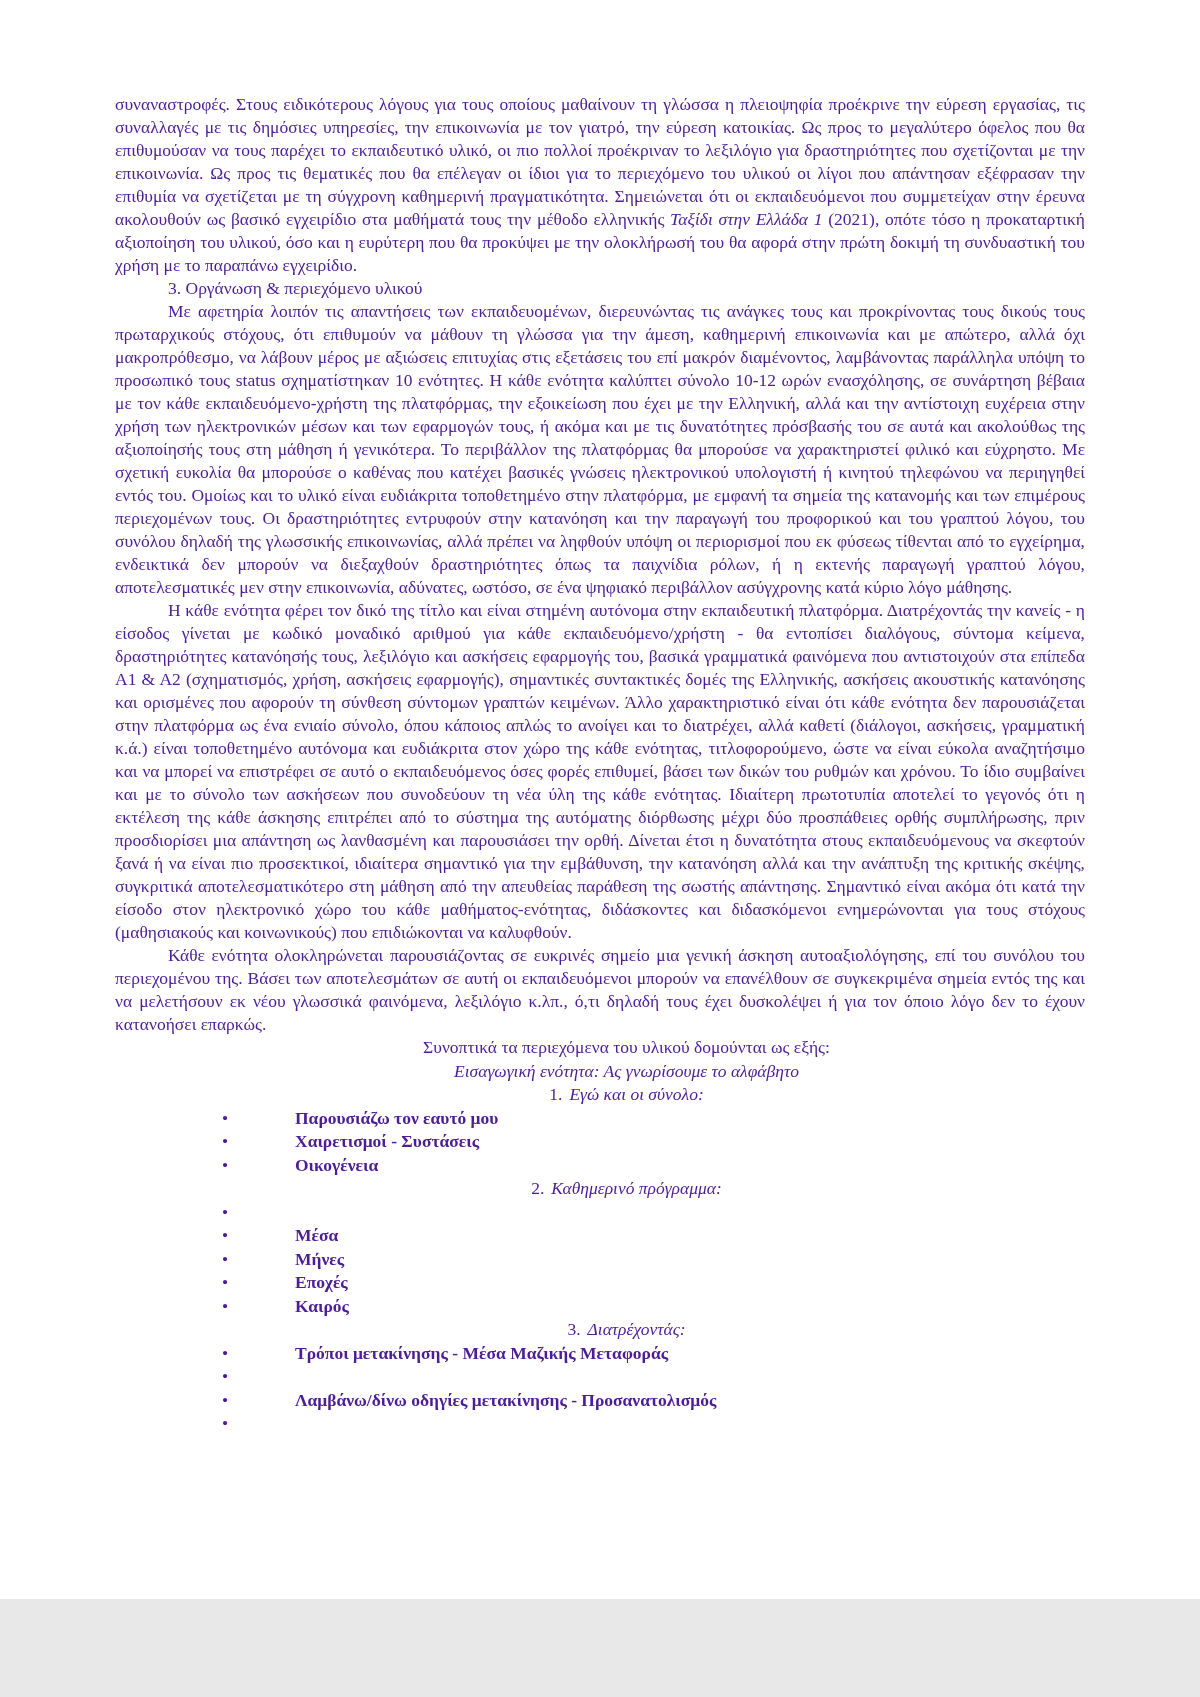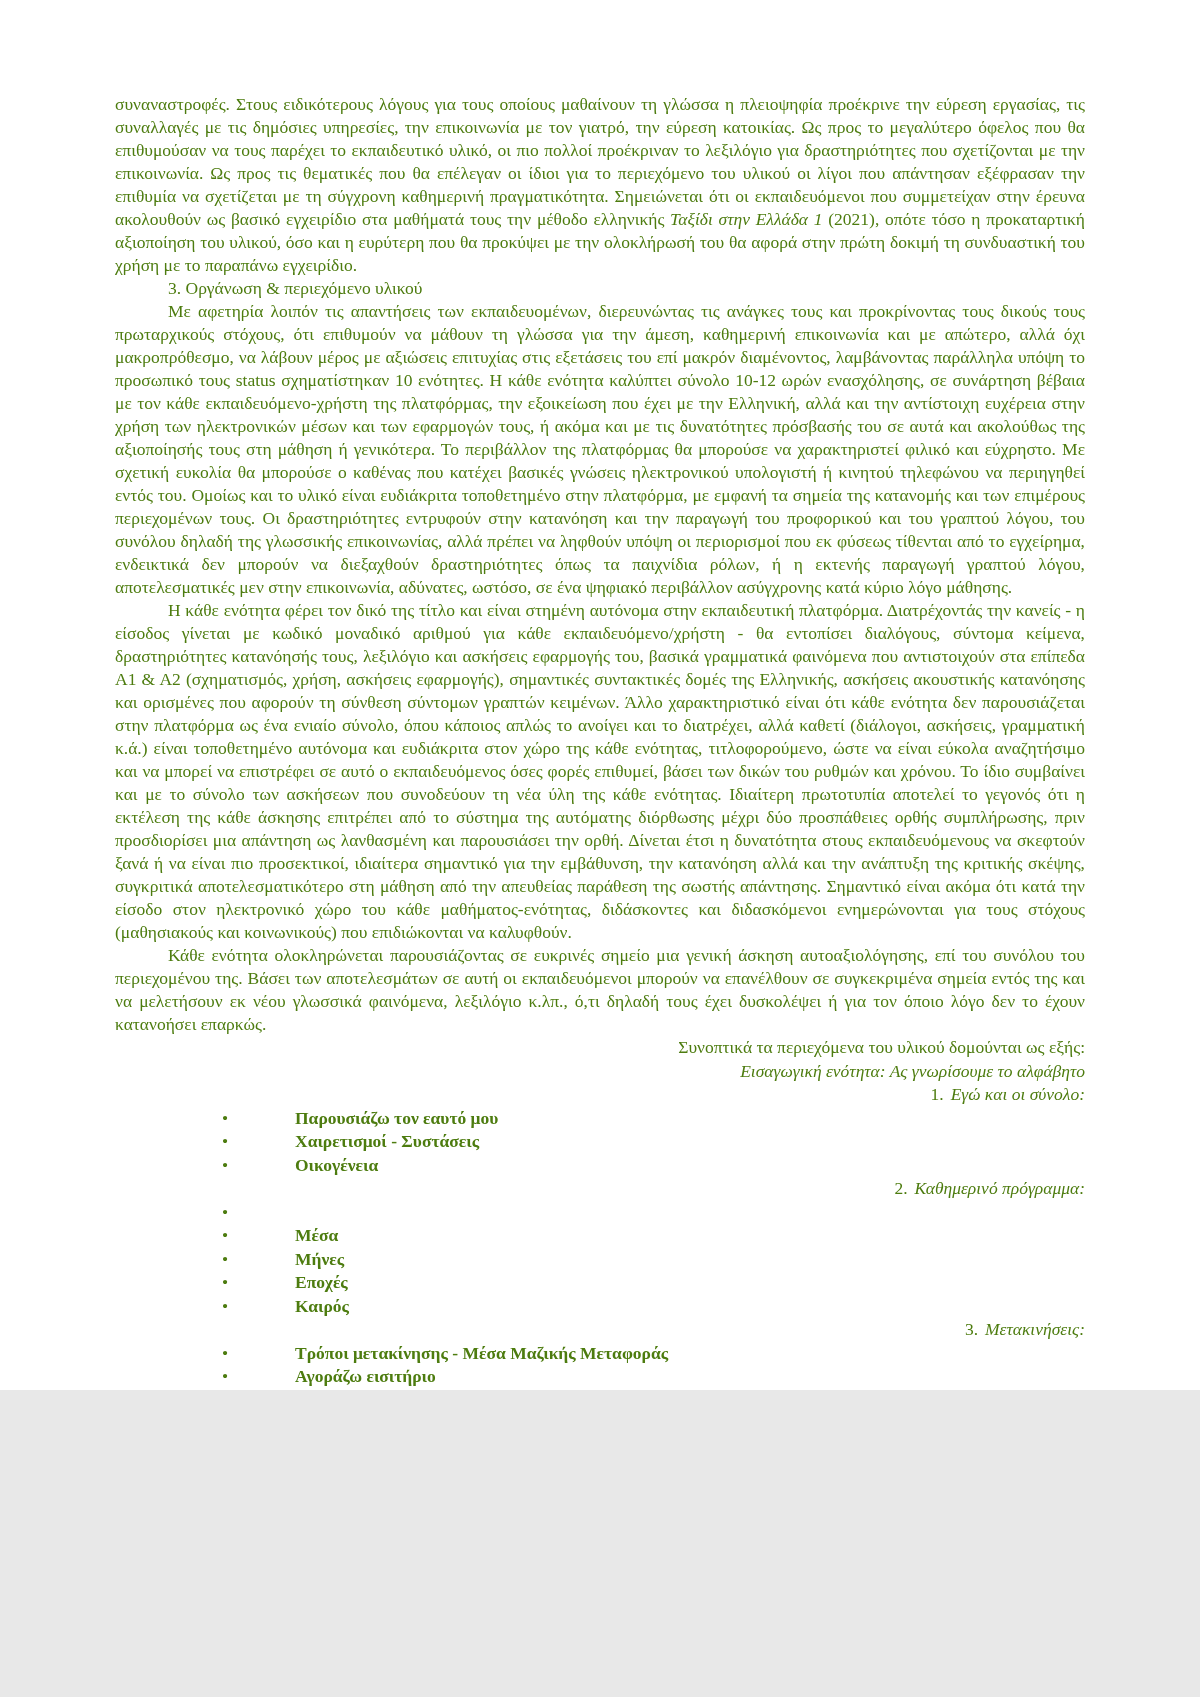--- a/index.html
+++ b/index.html
@@ -1,38 +1,38 @@
 <!DOCTYPE html>
 <html lang="el"><head>
 <meta charset="utf-8">
 <style>
   html,body { margin:0; padding:0; background:#e8e8e8; }
   .page {
     position:relative;
-    width:1200px; height:1390px;
+    width:1200px; height:1599px;
     margin:0 auto;
     background:#ffffff;
     font-family:"Liberation Serif", serif;
-    color:#4d7c0f;
+    color:#4c1d95;
     overflow:hidden;
   }
   .content {
     position:absolute;
     left:115px; top:93px;
     width:970px;
     font-size:17.5px;
     line-height:23px;
     text-align:justify;
   }
   p { margin:0; }
   .body-par { text-indent:53px; }
   .no-indent { text-indent:0; }
   .heading { font-weight:normal; }
   .it { font-style:italic; }
-  .outline-line { text-indent:53px; text-align:right; line-height:23.5px; }
+  .outline-line { text-indent:53px; text-align:center; line-height:23.5px; }
   .unit-num { font-style:normal; margin-right:7px; }
   .bullet-row {
     display:flex;
     text-align:left;
     padding-left:107px;
     line-height:23.5px;
   }
   .dot { flex:0 0 73px; width:73px; }
   .bullet-text { flex:1 1 auto;font-weight:bold; }
 </style>
@@ -86,29 +86,28 @@
       </div>
     <div class="bullet-row">
         <span class="dot">•</span>
         <span class="bullet-text">Εποχές</span>
       </div>
     <div class="bullet-row">
         <span class="dot">•</span>
         <span class="bullet-text">Καιρός</span>
       </div>
 
-    <p class="outline-line"><span class="unit-num">3.</span><em class="it">Μετακινήσεις:</em></p>
+    <p class="outline-line"><span class="unit-num">3.</span><em class="it">Διατρέχοντάς:</em></p>
 
     <div class="bullet-row">
         <span class="dot">•</span>
         <span class="bullet-text">Τρόποι μετακίνησης - Μέσα Μαζικής Μεταφοράς</span>
       </div>
     <div class="bullet-row">
         <span class="dot">•</span>
-        <span class="bullet-text">Αγοράζω εισιτήριο</span>
       </div>
     <div class="bullet-row">
         <span class="dot">•</span>
         <span class="bullet-text">Λαμβάνω/δίνω οδηγίες μετακίνησης - Προσανατολισμός</span>
       </div>
     <div class="bullet-row">
         <span class="dot">•</span>
       </div>
 
   </div>

